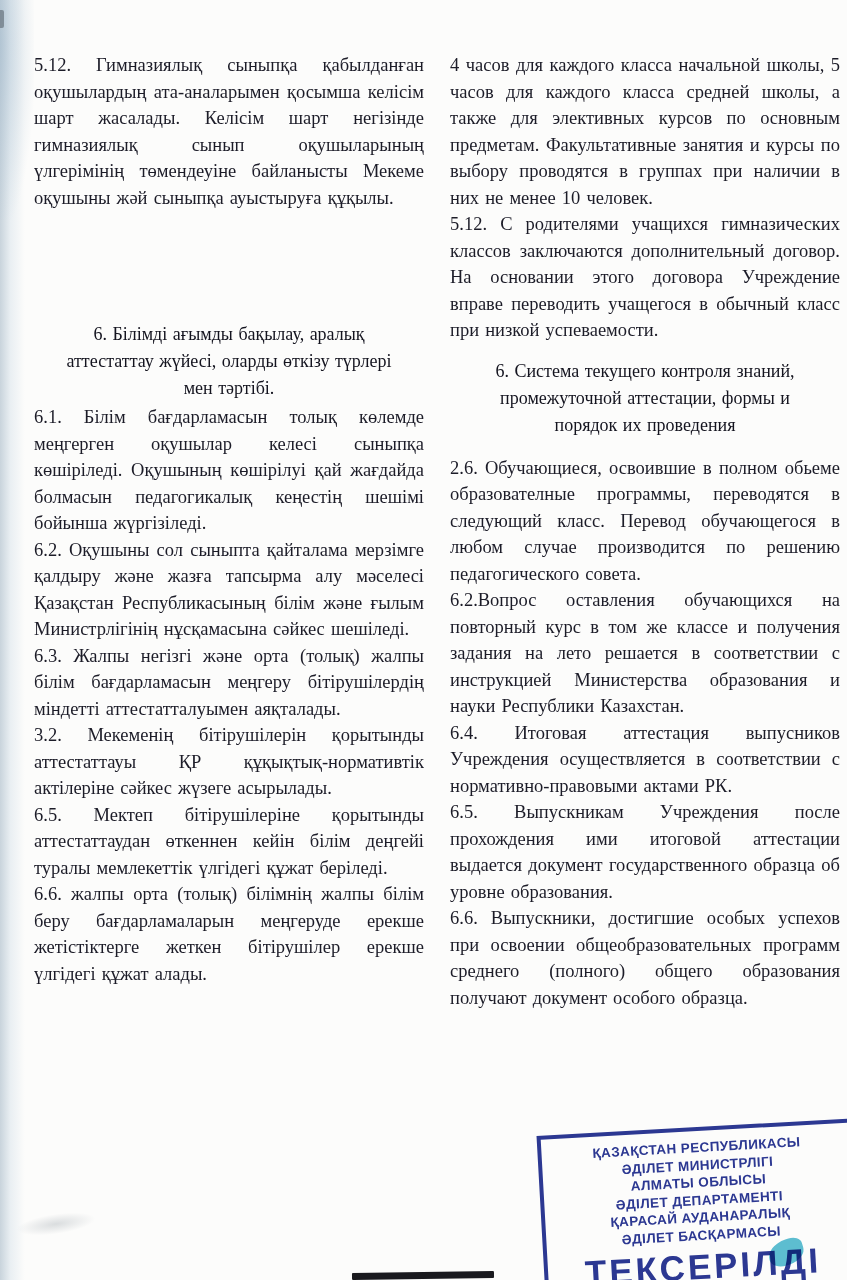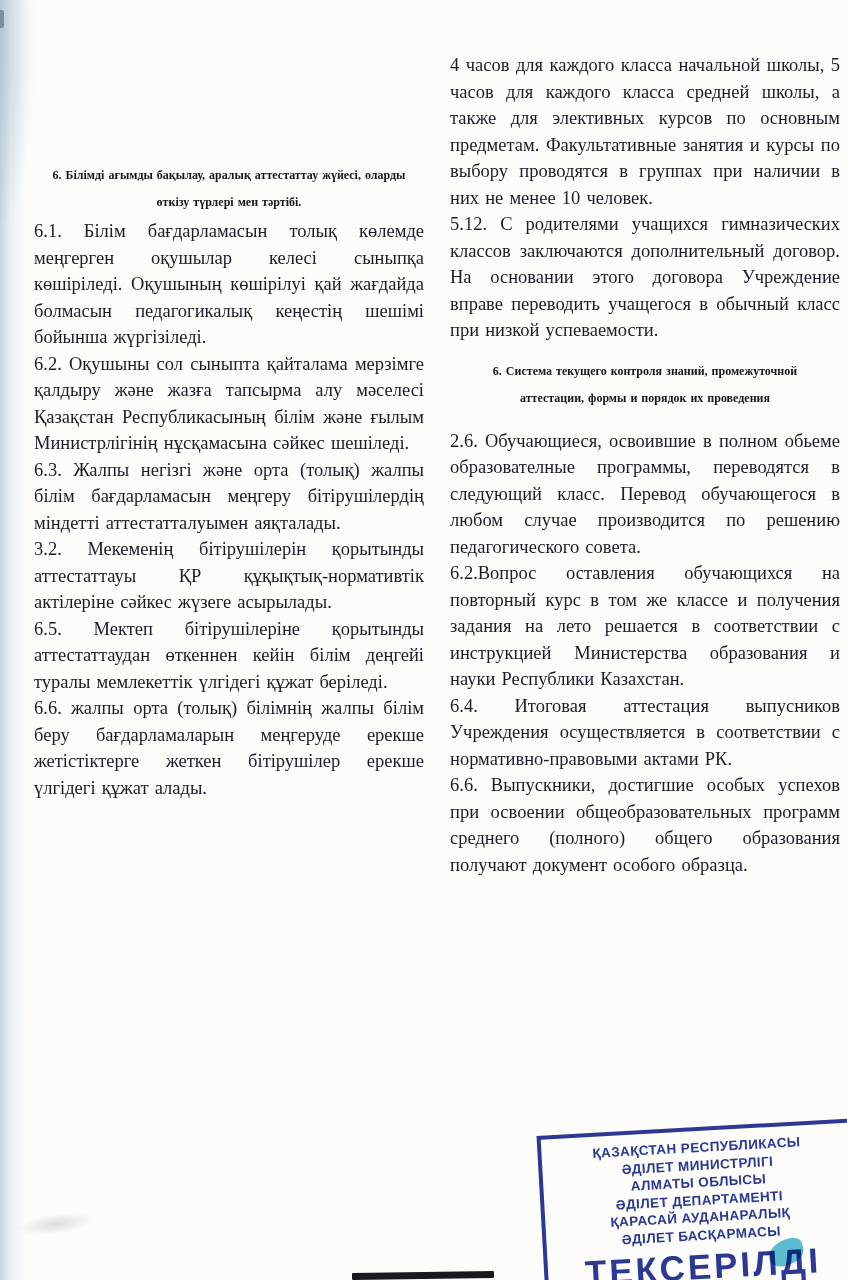--- a/index.html
+++ b/index.html
@@ -31,22 +31,22 @@
     display:flex; gap:26px;
   }
   .col {
     width:390px;
     font-size:18.5px; line-height:26.5px;
     color:#1c1c28; text-align:justify;
     word-spacing:1.5px;
   }
   .col p { margin:0; }
   .col h3 {
-    margin:0; text-align:center; font-size:12px; line-height:27px;
-    font-weight:bold; color:#14141f; word-spacing:1px; padding:0 18px;
+    margin:0; text-align:center; font-size:18px; line-height:27px;
+    font-weight:normal; color:#14141f; word-spacing:1px; padding:0 18px;
   }
   .col-left h3 { margin-top:110px; margin-bottom:2px; }
   .col-right h3 { margin-top:14px; margin-bottom:16px; }
 
   .stamp {
     position:absolute; left:541px; top:1127px; width:302px;
     border:4px solid #2c3894;
     transform:rotate(-3.2deg);
     color:#2c3894;
     font-family:"Liberation Sans", sans-serif; font-weight:bold;
@@ -83,36 +83,38 @@
 
 <div class="page">
 
   <div class="edge-strip"></div>
   <div class="edge-strip-top"></div>
   <div class="corner-mark"></div>
 
   <div class="col-wrap">
 
     <div class="col col-left">
+      <p>5.12. Гимназиялық сыныпқа қабылданған оқушылардың ата-аналарымен қосымша келісім шарт жасалады. Келісім шарт негізінде гимназиялық сынып оқушыларының үлгерімінің төмендеуіне байланысты Мекеме оқушыны жәй сыныпқа ауыстыруға құқылы.</p>
       <h3>6. Білімді ағымды бақылау, аралық аттестаттау жүйесі, оларды өткізу түрлері мен тәртібі.</h3>
       <p>6.1. Білім бағдарламасын толық көлемде меңгерген оқушылар келесі сыныпқа көшіріледі. Оқушының көшірілуі қай жағдайда болмасын педагогикалық кеңестің шешімі бойынша жүргізіледі.</p>
       <p>6.2. Оқушыны сол сыныпта қайталама мерзімге қалдыру және жазға тапсырма алу мәселесі Қазақстан Республикасының білім және ғылым Министрлігінің нұсқамасына сәйкес шешіледі.</p>
       <p>6.3. Жалпы негізгі және орта (толық) жалпы білім бағдарламасын меңгеру бітірушілердің міндетті аттестатталуымен аяқталады.</p>
       <p>3.2. Мекеменің бітірушілерін қорытынды аттестаттауы ҚР құқықтық-нормативтік актілеріне сәйкес жүзеге асырылады.</p>
       <p>6.5. Мектеп бітірушілеріне қорытынды аттестаттаудан өткеннен кейін білім деңгейі туралы мемлекеттік үлгідегі құжат беріледі.</p>
       <p>6.6. жалпы орта (толық) білімнің жалпы білім беру бағдарламаларын меңгеруде ерекше жетістіктерге жеткен бітірушілер ерекше үлгідегі құжат алады.</p>
     </div>
 
     <div class="col col-right">
       <p>4 часов  для каждого класса начальной школы, 5 часов для каждого класса средней школы, а также  для элективных курсов по основным предметам. Факультативные занятия и курсы по выбору проводятся в группах при наличии в них не менее 10 человек.</p>
       <p>5.12. С родителями учащихся гимназических классов заключаются дополнительный договор. На основании этого договора Учреждение вправе переводить учащегося в обычный класс при низкой успеваемости.</p>
       <h3>6. Система текущего контроля знаний, промежуточной аттестации, формы и порядок их проведения</h3>
       <p>2.6. Обучающиеся, освоившие в полном обьеме образователные программы, переводятся в следующий класс. Перевод обучающегося в любом случае производится по решению педагогического совета.</p>
       <p>6.2.Вопрос оставления обучающихся на повторный курс в том же классе и получения задания на лето решается в соответствии с инструкцией Министерства образования и науки Республики Казахстан.</p>
       <p>6.4. Итоговая аттестация выпусников Учреждения осуществляется в соответствии с нормативно-правовыми актами РК.</p>
+      <p>6.5. Выпускникам Учреждения после прохождения ими итоговой аттестации выдается документ государственного образца об уровне образования.</p>
       <p>6.6. Выпускники, достигшие особых успехов при освоении общеобразовательных программ среднего (полного) общего образования получают документ особого образца.</p>
     </div>
 
   </div>
 
   <div class="stamp">
     <div class="stamp-line">ҚАЗАҚСТАН РЕСПУБЛИКАСЫ</div>
     <div class="stamp-line">ӘДІЛЕТ МИНИСТРЛІГІ</div>
     <div class="stamp-line">АЛМАТЫ ОБЛЫСЫ</div>
     <div class="stamp-line">ӘДІЛЕТ ДЕПАРТАМЕНТІ</div>

